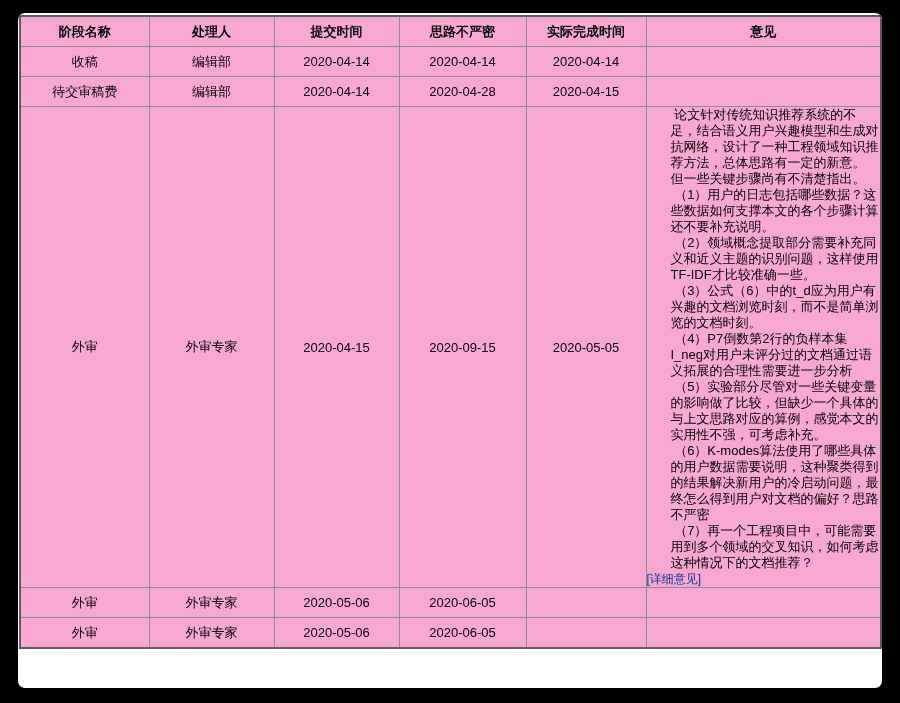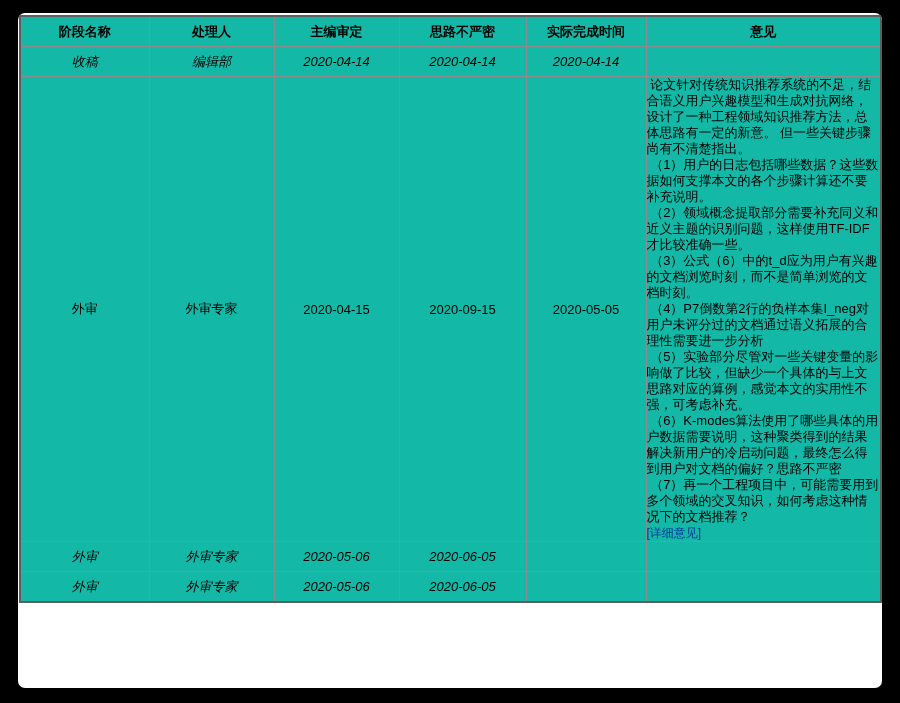--- a/index.html
+++ b/index.html
@@ -22,38 +22,38 @@
     height: 675px;
     background: #ffffff;
     border-radius: 7px;
     overflow: hidden;
   }
   table.review-table {
     border-collapse: collapse;
     table-layout: fixed;
     width: 861px;
     margin: 2px 0 0 1px;
-    background: #14b8a6;
+    background: #f9a8d4;
     border: 2px solid #5e5e5e;
   }
   table.review-table th,
   table.review-table td {
     border: 1px solid #8c8c8c;
     font-size: 13px;
     color: #000000;
     padding: 0;
     overflow: hidden;
   }
   table.review-table th {
     font-weight: bold;
     height: 29px;
     text-align: center;
     vertical-align: middle;
   }
-  tr.row-small td { height: 29px; font-style: italic; }
+  tr.row-small td { height: 29px; }
   tr.row-big td { height: 460px; }
   td.cell-center {
     text-align: center;
     vertical-align: middle;
   }
   td.cell-date {
     text-align: center;
     vertical-align: middle;
     padding-left: 4px;
   }
@@ -61,20 +61,21 @@
     vertical-align: top;
     text-align: left;
     padding: 1px 2px 1px 2px;
     font-size: 12px;
     line-height: 16px;
   }
   .opinion-text {
     white-space: pre-wrap;
     word-wrap: break-word;
     word-break: break-word;
+    margin-left: 24px;
   }
   a.detail-link {
     color: #003399;
     text-decoration: none;
     font-size: 12px;
     line-height: 16px;
     cursor: pointer;
     text-align: center;
   }
 </style>
@@ -88,33 +89,41 @@
       <col style="width:125px">
       <col style="width:125px">
       <col style="width:127px">
       <col style="width:120px">
       <col style="width:235px">
     </colgroup>
     <thead>
       <tr>
         <th>阶段名称</th>
         <th>处理人</th>
-        <th>主编审定</th>
+        <th>提交时间</th>
         <th>思路不严密</th>
         <th>实际完成时间</th>
         <th>意见</th>
       </tr>
     </thead>
     <tbody>
       <tr class="row-small">
         <td class="cell-center">收稿</td>
         <td class="cell-center">编辑部</td>
         <td class="cell-date">2020-04-14</td>
         <td class="cell-date">2020-04-14</td>
         <td class="cell-date">2020-04-14</td>
+        <td class="cell-opinion"></td>
+      </tr>
+      <tr class="row-small">
+        <td class="cell-center">待交审稿费</td>
+        <td class="cell-center">编辑部</td>
+        <td class="cell-date">2020-04-14</td>
+        <td class="cell-date">2020-04-28</td>
+        <td class="cell-date">2020-04-15</td>
         <td class="cell-opinion"></td>
       </tr>
       <tr class="row-big">
         <td class="cell-center">外审</td>
         <td class="cell-center">外审专家</td>
         <td class="cell-date">2020-04-15</td>
         <td class="cell-date">2020-09-15</td>
         <td class="cell-date">2020-05-05</td>
         <td class="cell-opinion">
           <div class="opinion-text"> 论文针对传统知识推荐系统的不足，结合语义用户兴趣模型和生成对抗网络，设计了一种工程领域知识推荐方法，总体思路有一定的新意。 但一些关键步骤尚有不清楚指出。

